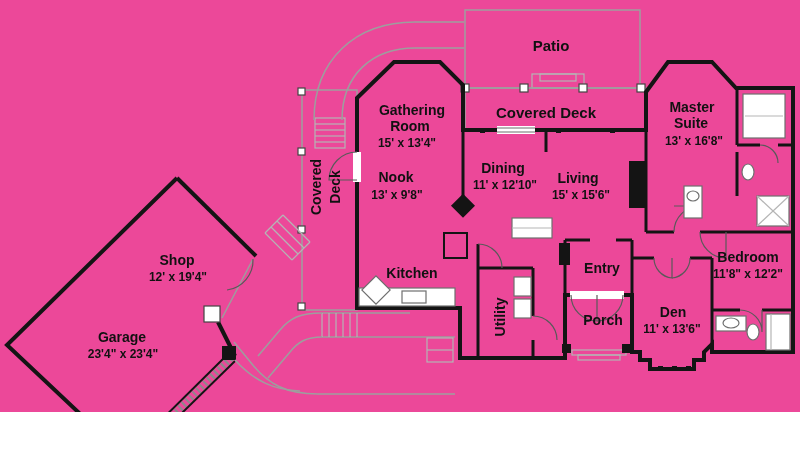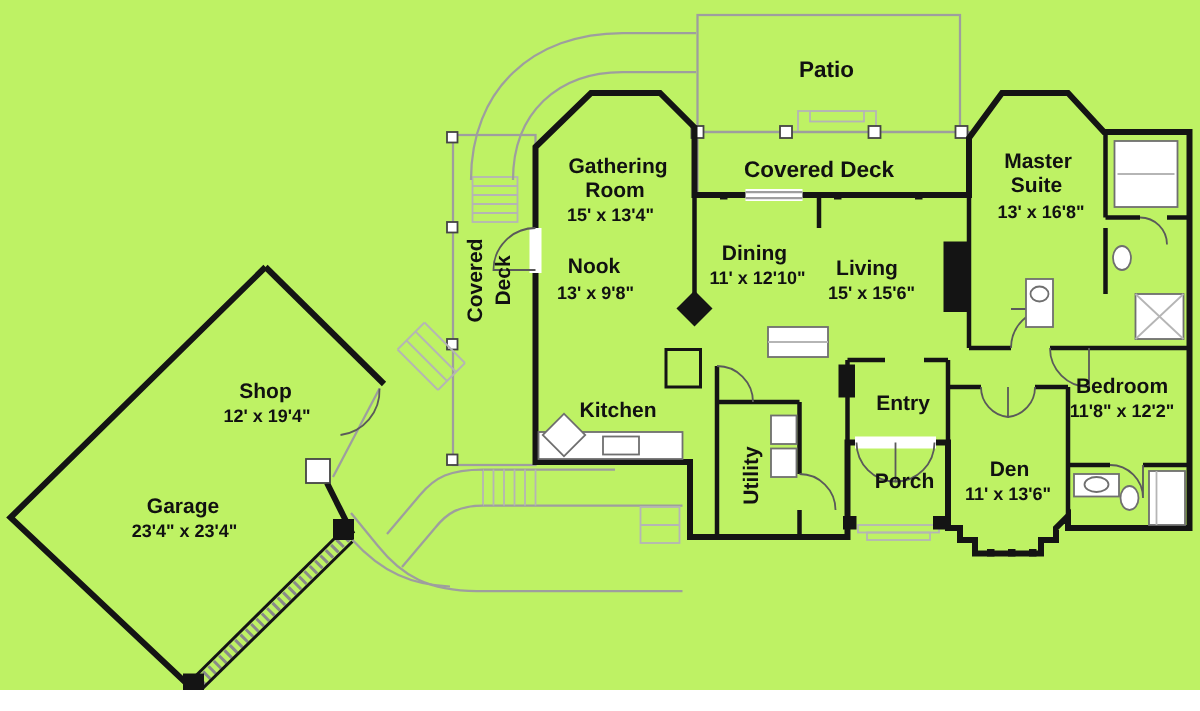--- a/index.html
+++ b/index.html
@@ -1,16 +1,16 @@
 <!DOCTYPE html>
 <html><head>
 <meta charset="utf-8">
 <style>
   html,body{margin:0;padding:0;background:#ffffff;}
-  .stage{position:relative;width:800px;height:460px;background:#bef264;overflow:hidden;
+  .stage{position:relative;width:800px;height:412px;background:#ec4899;overflow:hidden;
          font-family:"Liberation Sans",sans-serif;}
   svg{display:block}
   .rn{font-family:"Liberation Sans",sans-serif;font-weight:bold;font-size:14px;fill:#111;text-anchor:middle;}
   .rn-lg{font-family:"Liberation Sans",sans-serif;font-weight:bold;font-size:15px;fill:#111;text-anchor:middle;}
   .rd{font-family:"Liberation Sans",sans-serif;font-weight:bold;font-size:12px;fill:#111;text-anchor:middle;}
   .wall{stroke:#141414;stroke-width:4;fill:none;stroke-linejoin:miter;}
   .iwall{stroke:#141414;stroke-width:3;fill:none;}
   .twall{stroke:#141414;stroke-width:2;fill:none;}
   .lite{stroke:#9e9e9e;stroke-width:1.5;fill:none;}
   .lite2{stroke:#b5b5b5;stroke-width:1.2;fill:none;}

